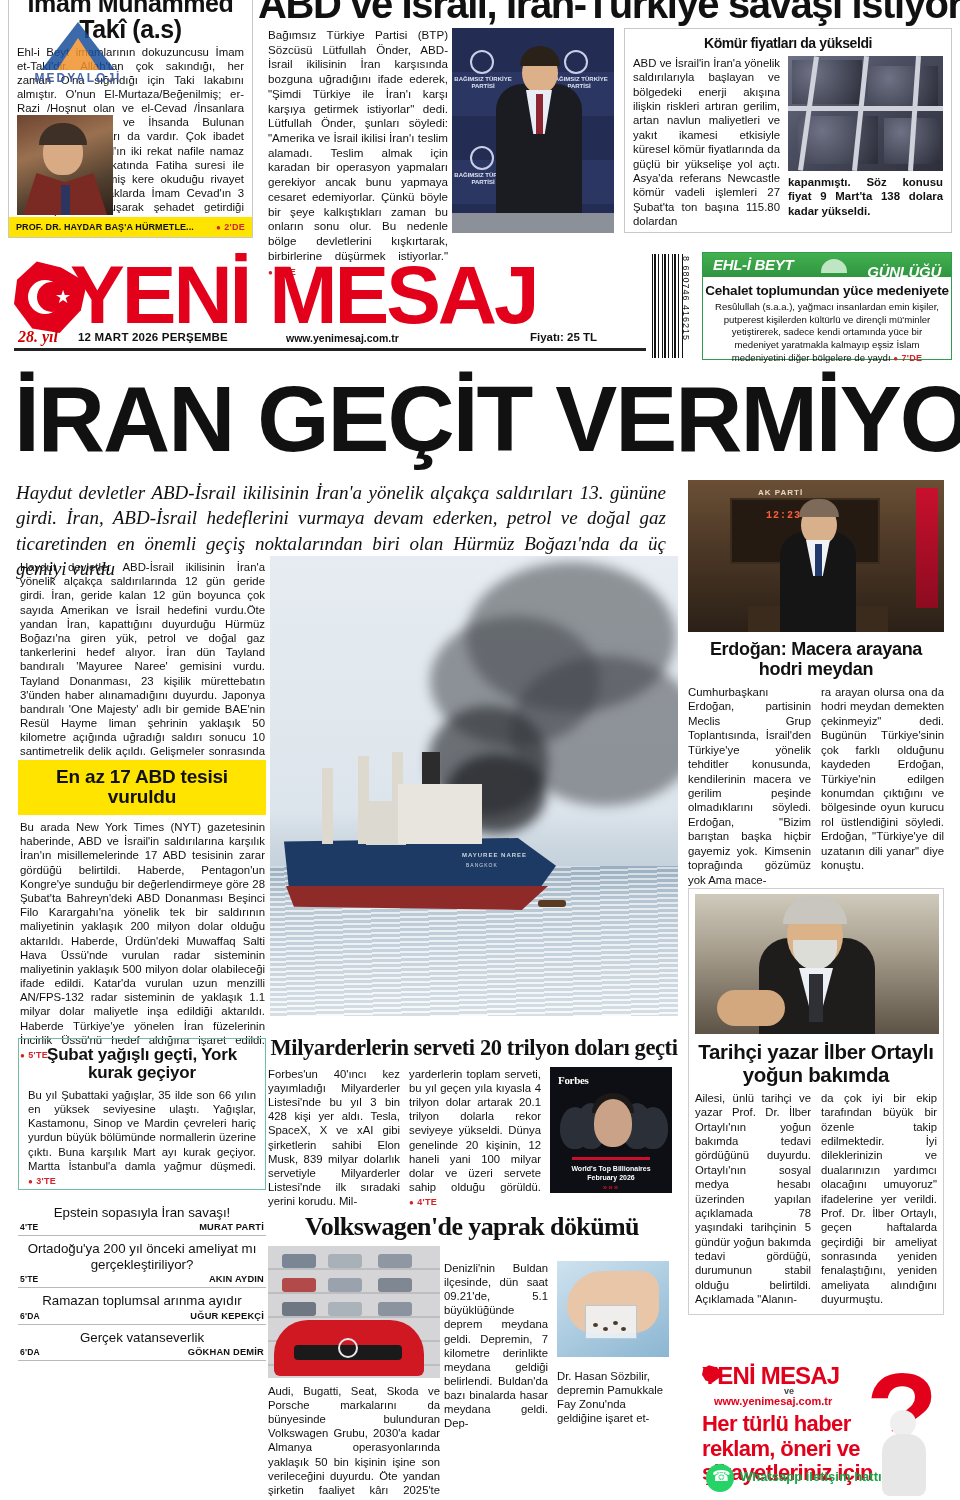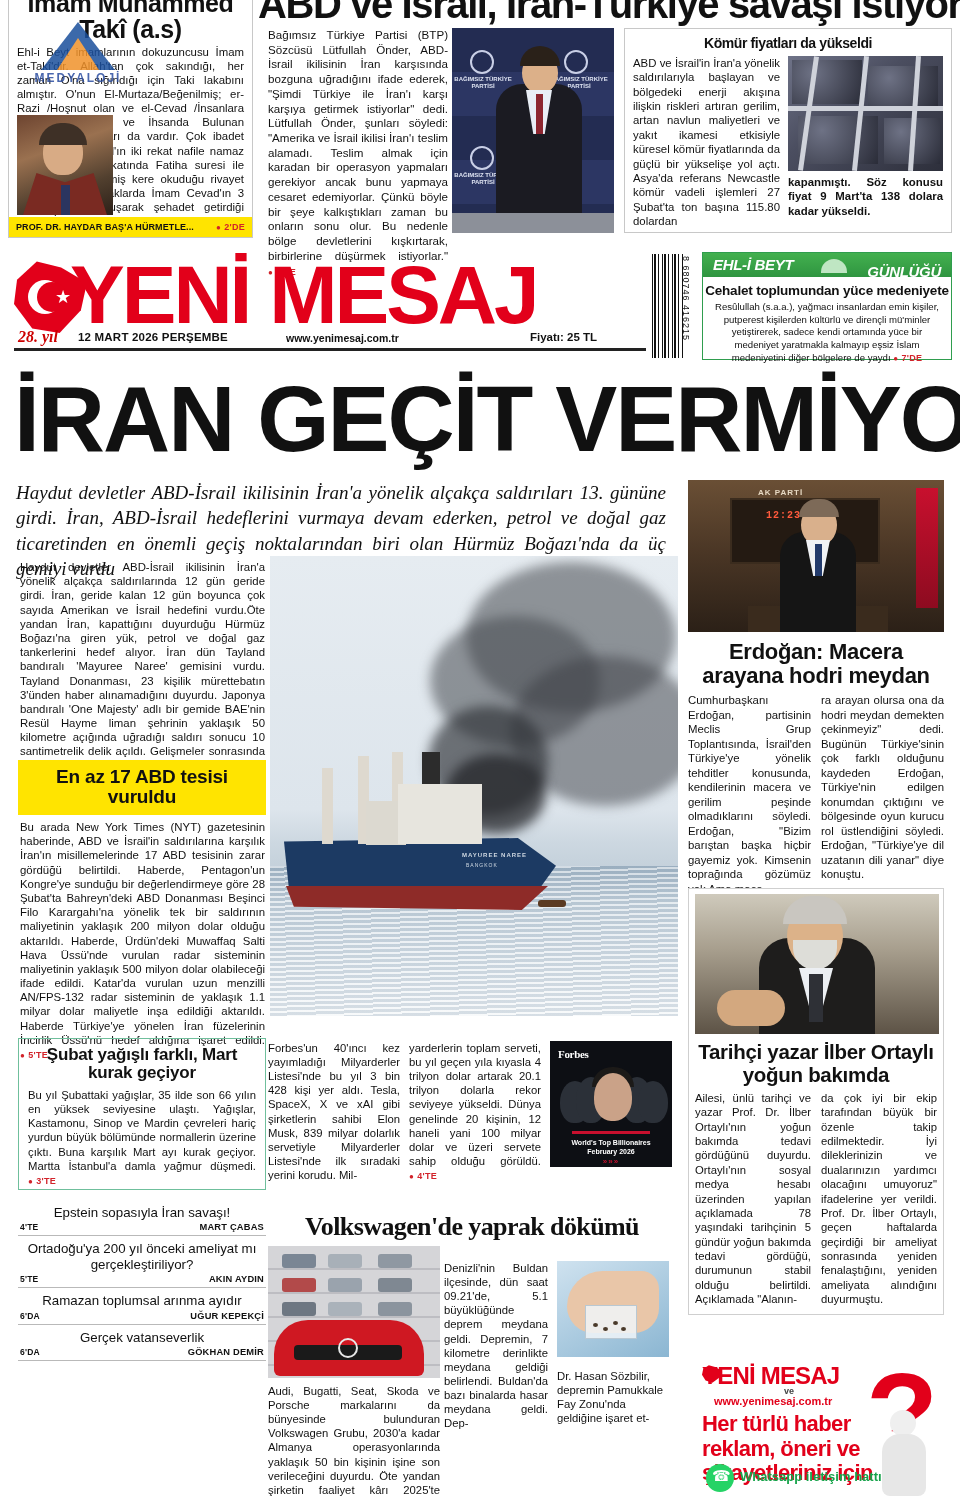--- a/index.html
+++ b/index.html
@@ -187,21 +187,21 @@
   .erdphoto .akp { position:absolute; left:70px; top:8px; color:#e6d8c2; font-size:8px; font-weight:bold; letter-spacing:1px; }
   .erdphoto .clock { position:absolute; left:78px; top:30px; color:#ff5a3c; font-size:10px; font-weight:bold; letter-spacing:1px; font-family:"Liberation Mono",monospace; }
   .erdphoto .person { position:absolute; left:92px; top:52px; width:76px; height:100px; background:#151515; border-radius:24px 24px 0 0; }
   .erdphoto .person .head { position:absolute; left:21px; top:-28px; width:36px; height:42px; border-radius:50%; background:#d9b08c; }
   .erdphoto .person .hair { position:absolute; left:19px; top:-33px; width:40px; height:18px; border-radius:20px 20px 0 0; background:#7d6a58; }
   .erdphoto .person .shirt { position:absolute; left:26px; top:8px; width:24px; height:36px; background:#f0f2f5; clip-path:polygon(0 0,100% 0,70% 100%,30% 100%); }
   .erdphoto .person .tie { position:absolute; left:35px; top:12px; width:7px; height:32px; background:#223a6b; }
   .erdphoto .flag { position:absolute; right:6px; top:8px; width:22px; height:120px; background:linear-gradient(180deg,#c8102e,#8d0b20); }
   .erdphoto .podium { position:absolute; left:60px; bottom:0; width:140px; height:26px; background:#3a2b1d; }
 
-  .rc h2.hd { margin:8px 0 0 0; font-size:22px; font-weight:bold; text-align:center; line-height:1.1; letter-spacing:-.3px; }
+  .rc h2.hd { margin:8px 0 0 0; font-size:18px; font-weight:bold; text-align:center; line-height:1.1; letter-spacing:-.3px; }
   .rc-cols { display:flex; gap:10px; margin-top:5px; }
   .rc-cols .c { width:123px; font-size:11.4px; line-height:1.27; text-align:justify; }
 
   .ilberbox { position:absolute; left:688px; top:888px; width:256px; border:1px solid #cfcfcf; padding:5px 6px 8px 6px; background:#fff; }
   .ilberphoto { width:244px; height:140px; background:#8e8d88; position:relative; overflow:hidden; }
   .ilberphoto .bg { position:absolute; inset:0; background:linear-gradient(180deg,#cfcabc 0%,#a79e8d 40%,#5d5346 100%); }
   .ilberphoto .person { position:absolute; left:64px; top:44px; width:116px; height:100px; background:#1e1d1c; border-radius:30px 30px 0 0; }
   .ilberphoto .head { position:absolute; left:92px; top:10px; width:56px; height:64px; border-radius:50%; background:#dcb289; }
   .ilberphoto .hair { position:absolute; left:88px; top:2px; width:64px; height:28px; border-radius:32px 32px 0 0; background:#c9c6c0; }
   .ilberphoto .beard { position:absolute; left:98px; top:46px; width:44px; height:30px; border-radius:0 0 22px 22px; background:#ddddd8; }
@@ -335,33 +335,33 @@
   <div class="lede">Haydut devletler ABD-İsrail ikilisinin İran'a yönelik alçakça saldırıları 13. gününe girdi. İran, ABD-İsrail hedeflerini vurmaya devam ederken, petrol ve doğal gaz ticaretinden en önemli geçiş noktalarından biri olan Hürmüz Boğazı'nda da üç gemiyi vurdu</div>
 
   <div class="lc-body">Haydut devletler ABD-İsrail ikilisinin İran'a yönelik alçakça saldırılarında 12 gün geride girdi. İran, geride kalan 12 gün boyunca çok sayıda Amerikan ve İsrail hedefini vurdu.Öte yandan İran, kapattığını duyurduğu Hürmüz Boğazı'na giren yük, petrol ve doğal gaz tankerlerini hedef alıyor. İran dün Tayland bandıralı 'Mayuree Naree' gemisini vurdu. Tayland Donanması, 23 kişilik mürettebatın 3'ünden haber alınamadığını duyurdu. Japonya bandıralı 'One Majesty' adlı bir gemide BAE'nin Resül Hayme liman şehrinin yaklaşık 50 kilometre açığında uğradığı saldırı sonucu 10 santimetrelik delik açıldı. Gelişmeler sonrasında Brent tipi petrolün varili 91 doları aştı.</div>
   <div class="yellowbox">En az 17 ABD tesisi vuruldu</div>
   <div class="lc-body2">
     <span>Bu arada New York Times (NYT) gazetesinin haberinde, ABD ve İsrail'in saldırılarına karşılık İran'ın misillemelerinde 17 ABD tesisinin zarar gördüğü belirtildi. Haberde, Pentagon'un Kongre'ye sunduğu bir değerlendirmeye göre 28 Şubat'ta Bahreyn'deki ABD Donanması Beşinci Filo Karargahı'na yönelik tek bir saldırının maliyetinin yaklaşık 200 milyon dolar olduğu aktarıldı. Haberde, Ürdün'deki Muwaffaq Salti Hava Üssü'nde vurulan radar sisteminin maliyetinin yaklaşık 500 milyon dolar olabileceği ifade edildi. Katar'da vurulan uzun menzilli AN/FPS-132 radar sisteminin de yaklaşık 1.1 milyar dolar maliyetle inşa edildiği aktarıldı. Haberde Türkiye'ye yönelen İran füzelerinin İncirlik Üssü'nü hedef aldığına işaret edildi.</span>
     <span class="ref dot">5'TE</span>
   </div>
 
   <div class="wbox">
-    <h3>Şubat yağışlı farklı, Mart kurak geçiyor</h3>
+    <h3>Şubat yağışlı geçti, York kurak geçiyor</h3>
     <p>
       <span>Bu yıl Şubattaki yağışlar, 35 ilde son 66 yılın en yüksek seviyesine ulaştı. Yağışlar, Kastamonu, Sinop ve Mardin çevreleri hariç yurdun büyük bölümünde normallerin üzerine çıktı. Buna karşılık Mart ayı kurak geçiyor. Martta İstanbul'a damla yağmur düşmedi.</span>
       <span class="ref dot">3'TE</span>
     </p>
   </div>
 
   <div class="oplist">
     <div class="op">
       <div class="t">Epstein sopasıyla İran savaşı!</div>
       <div class="meta">
         <span class="pg">4'TE</span>
-        <span class="au">MART ÇABAS</span>
+        <span class="au">MURAT PARTİ</span>
       </div>
     </div>
     <div class="op">
       <div class="t">Ortadoğu'ya 200 yıl önceki ameliyat mı gerçekleştiriliyor?</div>
       <div class="meta">
         <span class="pg">5'TE</span>
         <span class="au">AKIN AYDIN</span>
       </div>
     </div>
     <div class="op">
@@ -395,20 +395,21 @@
     <div class="mast" style="left:122px;top:196px;height:92px;"></div>
     <div class="funnel"></div>
     <div class="deckhouse2"></div>
     <div class="deckhouse"></div>
     <div class="shipname">MAYUREE NAREE</div>
     <div class="shipport">BANGKOK</div>
     <div class="lifeboat"></div>
   </div>
 
   <div class="mid-bill">
+    <h2>Milyarderlerin serveti 20 trilyon doları geçti</h2>
     <div class="bill-cols">
       <div class="c">Forbes'un 40'ıncı kez yayımladığı Milyarderler Listesi'nde bu yıl 3 bin 428 kişi yer aldı. Tesla, SpaceX, X ve xAI gibi şirketlerin sahibi Elon Musk, 839 milyar dolarlık servetiyle Milyarderler Listesi'nde ilk sıradaki yerini korudu. Mil-</div>
       <div class="c">
         <span>yarderlerin toplam serveti, bu yıl geçen yıla kıyasla 4 trilyon dolar artarak 20.1 trilyon dolarla rekor seviyeye yükseldi. Dünya genelinde 20 kişinin, 12 haneli yani 100 milyar dolar ve üzeri servete sahip olduğu görüldü.</span>
         <span class="ref dot">4'TE</span>
       </div>
       <div class="forbes">
         <div class="fl">Forbes</div>
         <div class="silh" style="left:10px;top:40px;width:30px;height:42px;"></div>
         <div class="silh" style="left:26px;top:36px;width:30px;height:46px;"></div>

